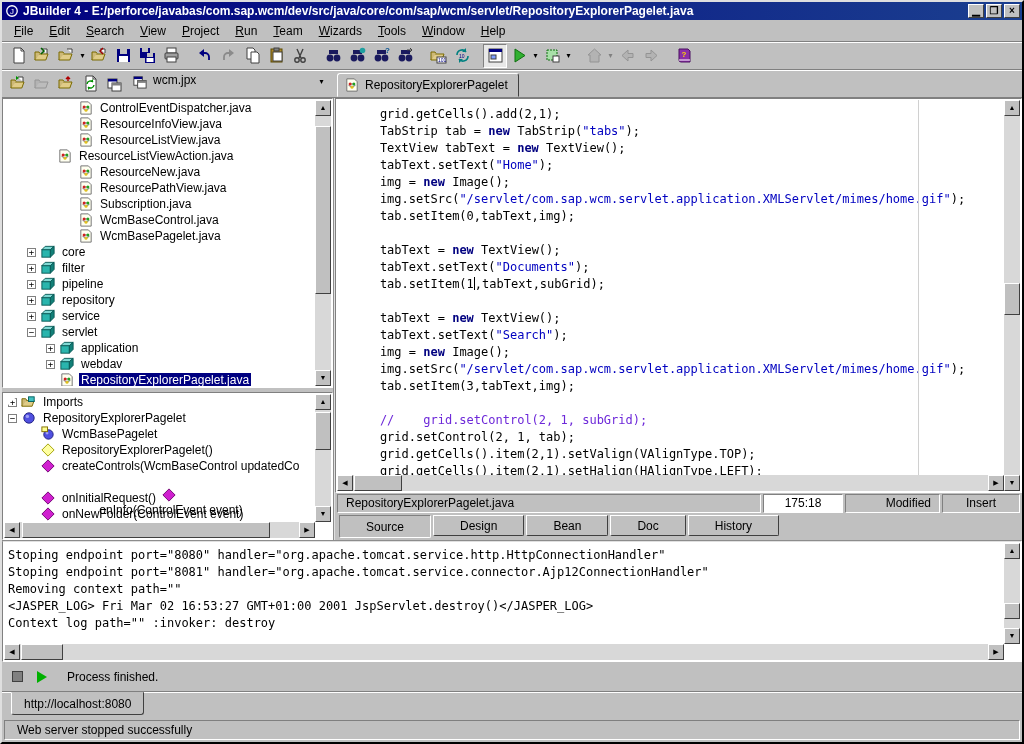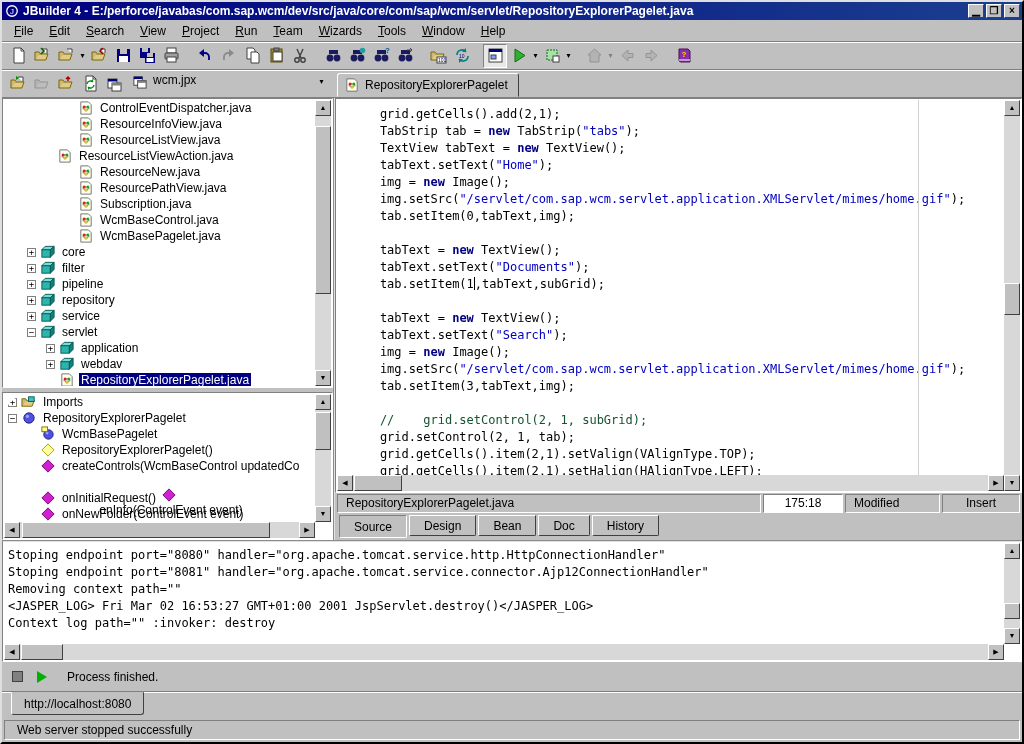--- a/index.html
+++ b/index.html
@@ -81,34 +81,34 @@
   .sb-h .sb-thumb { top:0; height:16px; }
 
   
   .right-col { flex:1; display:flex; flex-direction:column; min-width:0; }
   .editor-wrap { flex:1 1 auto; position:relative; background:#fff; border:1px solid; border-color:#808080 #fff #fff #808080; }
   .code { position:absolute; left:1px; top:1px; right:17px; bottom:17px; background:#fff; overflow:hidden;
           font-family:"DejaVu Sans Mono",monospace; font-size:12px; padding:6px 0 0 14px; }
   .code-line { white-space:pre; height:17px; line-height:17px; }
   .tk-kw { color:#000080; font-weight:bold; }
   .tk-str { color:#0000c0; }
-  .tk-comment { color:#14532d; }
+  .tk-comment { color:#6d28d9; }
   .caret { display:inline-block; width:1px; height:13px; background:#000; vertical-align:-2px; }
   .margin-line { position:absolute; left:582px; top:1px; bottom:17px; width:1px; background:#d0d0d0; }
   .editor-wrap .sb-h { right:17px; }
 
   .ed-status { flex:0 0 21px; display:flex; gap:2px; padding:1px 2px; align-items:stretch; }
   .status-box { border:1px solid; border-color:#808080 #fff #fff #808080; padding:1px 8px; white-space:nowrap; }
   .status-file { flex:1; }
   .status-pos { width:80px; text-align:center; background:#fff; }
-  .status-mod { width:95px; text-align:left; }
+  .status-mod { width:95px; text-align:right; }
   .status-ins { width:78px; text-align:center; }
 
   .view-tabs { flex:0 0 26px; display:flex; align-items:flex-start; padding:1px 0 0 4px; gap:2px; }
-  .vtab { height:21px; padding:0 14px; background:#c0c0c0; border:1px solid; border-color:#fff #404040 #404040 #fff;
+  .vtab { height:21px; padding:0 26px; background:#c0c0c0; border:1px solid; border-color:#fff #404040 #404040 #fff;
           border-bottom-left-radius:2px; border-bottom-right-radius:2px; display:flex; align-items:center; }
   .vtab.active { border-color:#808080 #fff #fff #808080; height:23px; }
 
   
   .console-wrap { flex:0 0 122px; position:relative; background:#fff; border:1px solid; border-color:#808080 #fff #fff #808080; border-top:2px groove #e0e0e0; }
   .console { position:absolute; left:1px; top:1px; right:17px; bottom:17px; overflow:hidden;
              font-family:"DejaVu Sans Mono",monospace; font-size:12px; padding:4px 0 0 4px; }
   .console-line { white-space:pre; height:17px; line-height:17px; }
 
   

